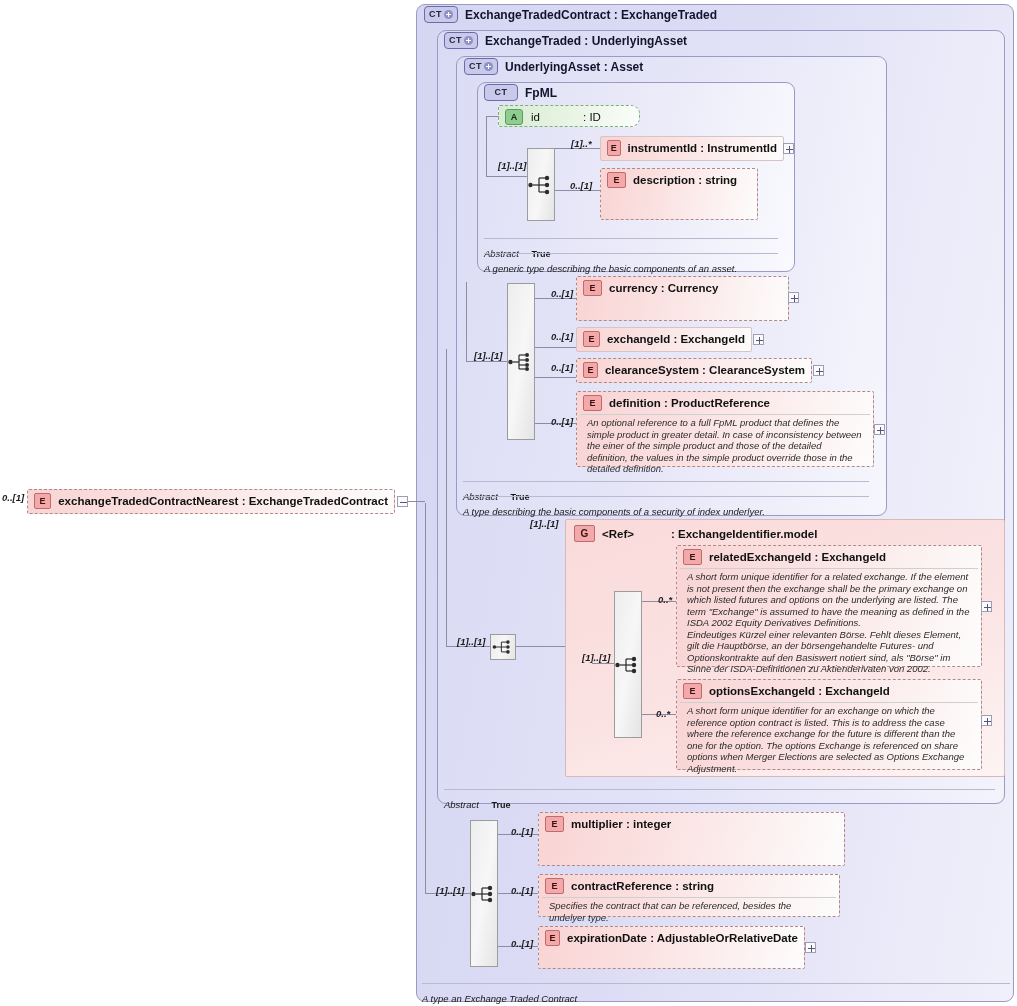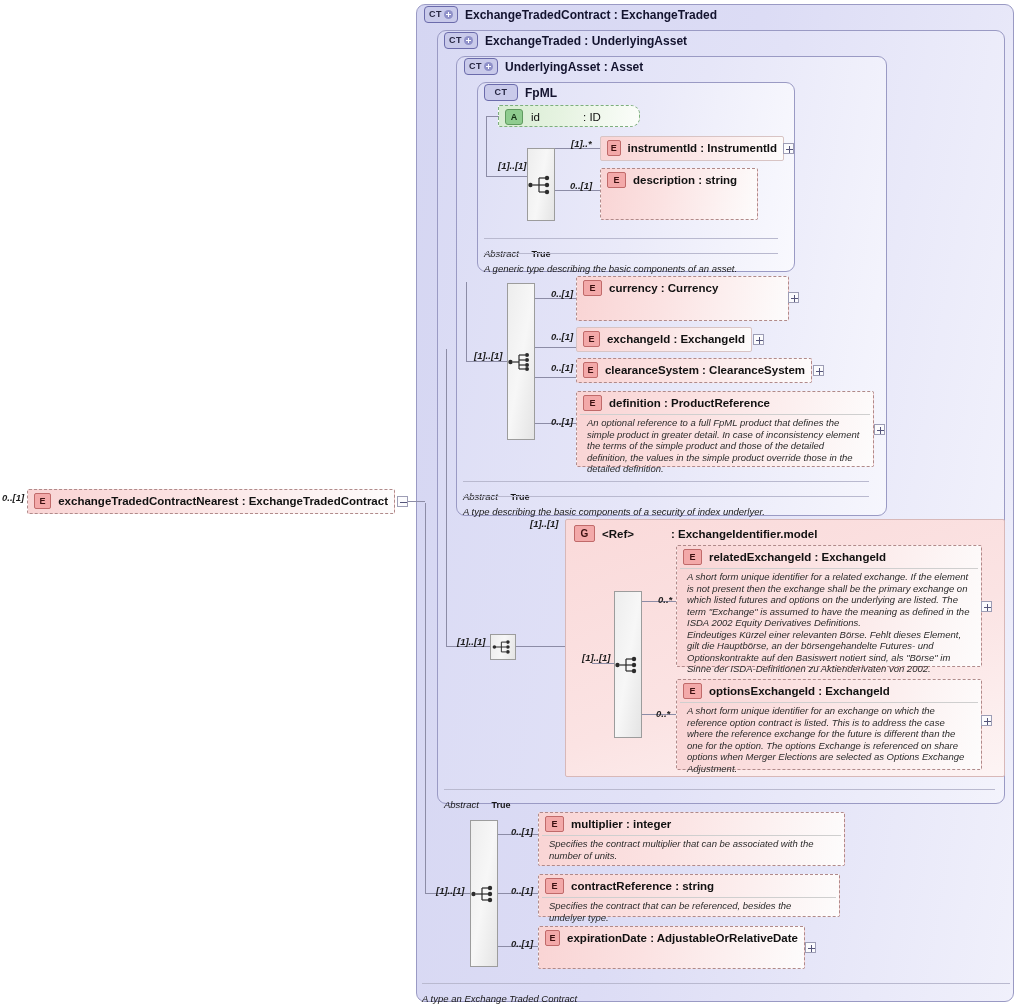--- a/index.html
+++ b/index.html
@@ -212,21 +212,21 @@
   </div>
   <div class="plus" style="left:813px;top:365px;"></div>
 
   <div class="ln lnh" style="left:535px;top:423px;width:41px;"></div>
   <div class="card" style="left:551px;top:416px;">0..[1]</div>
   <div class="node" style="left:576px;top:391px;width:298px;height:76px;">
     <div class="node-head">
       <span class="e-badge">E</span>
       <span>definition : ProductReference</span>
     </div>
-    <div class="node-doc">An optional reference to a full FpML product that defines the simple product in greater detail. In case of inconsistency element the terms of the simple product and those of the detailed definition, the values in the simple product override those in the detailed definition.</div>
+    <div class="node-doc">An optional reference to a full FpML product that defines the simple product in greater detail. In case of inconsistency between the einer of the simple product and those of the detailed definition, the values in the simple product override those in the detailed definition.</div>
   </div>
   <div class="plus" style="left:874px;top:424px;"></div>
 
   <div class="annrow" style="left:463px;top:481px;width:406px;">
     <span class="k">Abstract</span>
     <span class="v">True</span>
   </div>
   <div class="annrow doc" style="left:463px;top:496px;width:406px;">A type describing the basic components of a security of index underlyer.</div>
 
   <div class="ln lnv" style="left:446px;top:349px;height:297px;"></div>
@@ -321,21 +321,20 @@
   </div>
   <div class="card" style="left:436px;top:885px;">[1]..[1]</div>
 
   <div class="ln lnh" style="left:498px;top:834px;width:40px;"></div>
   <div class="card" style="left:511px;top:826px;">0..[1]</div>
   <div class="node" style="left:538px;top:812px;width:307px;height:54px;">
     <div class="node-head">
       <span class="e-badge">E</span>
       <span>multiplier : integer</span>
     </div>
-    <div class="node-doc">Specifies the contract multiplier that can be associated with the number of units.</div>
   </div>
 
   <div class="ln lnh" style="left:498px;top:893px;width:40px;"></div>
   <div class="card" style="left:511px;top:885px;">0..[1]</div>
   <div class="node" style="left:538px;top:874px;width:302px;height:43px;">
     <div class="node-head">
       <span class="e-badge">E</span>
       <span>contractReference : string</span>
     </div>
     <div class="node-doc">Specifies the contract that can be referenced, besides the undelyer type.</div>

